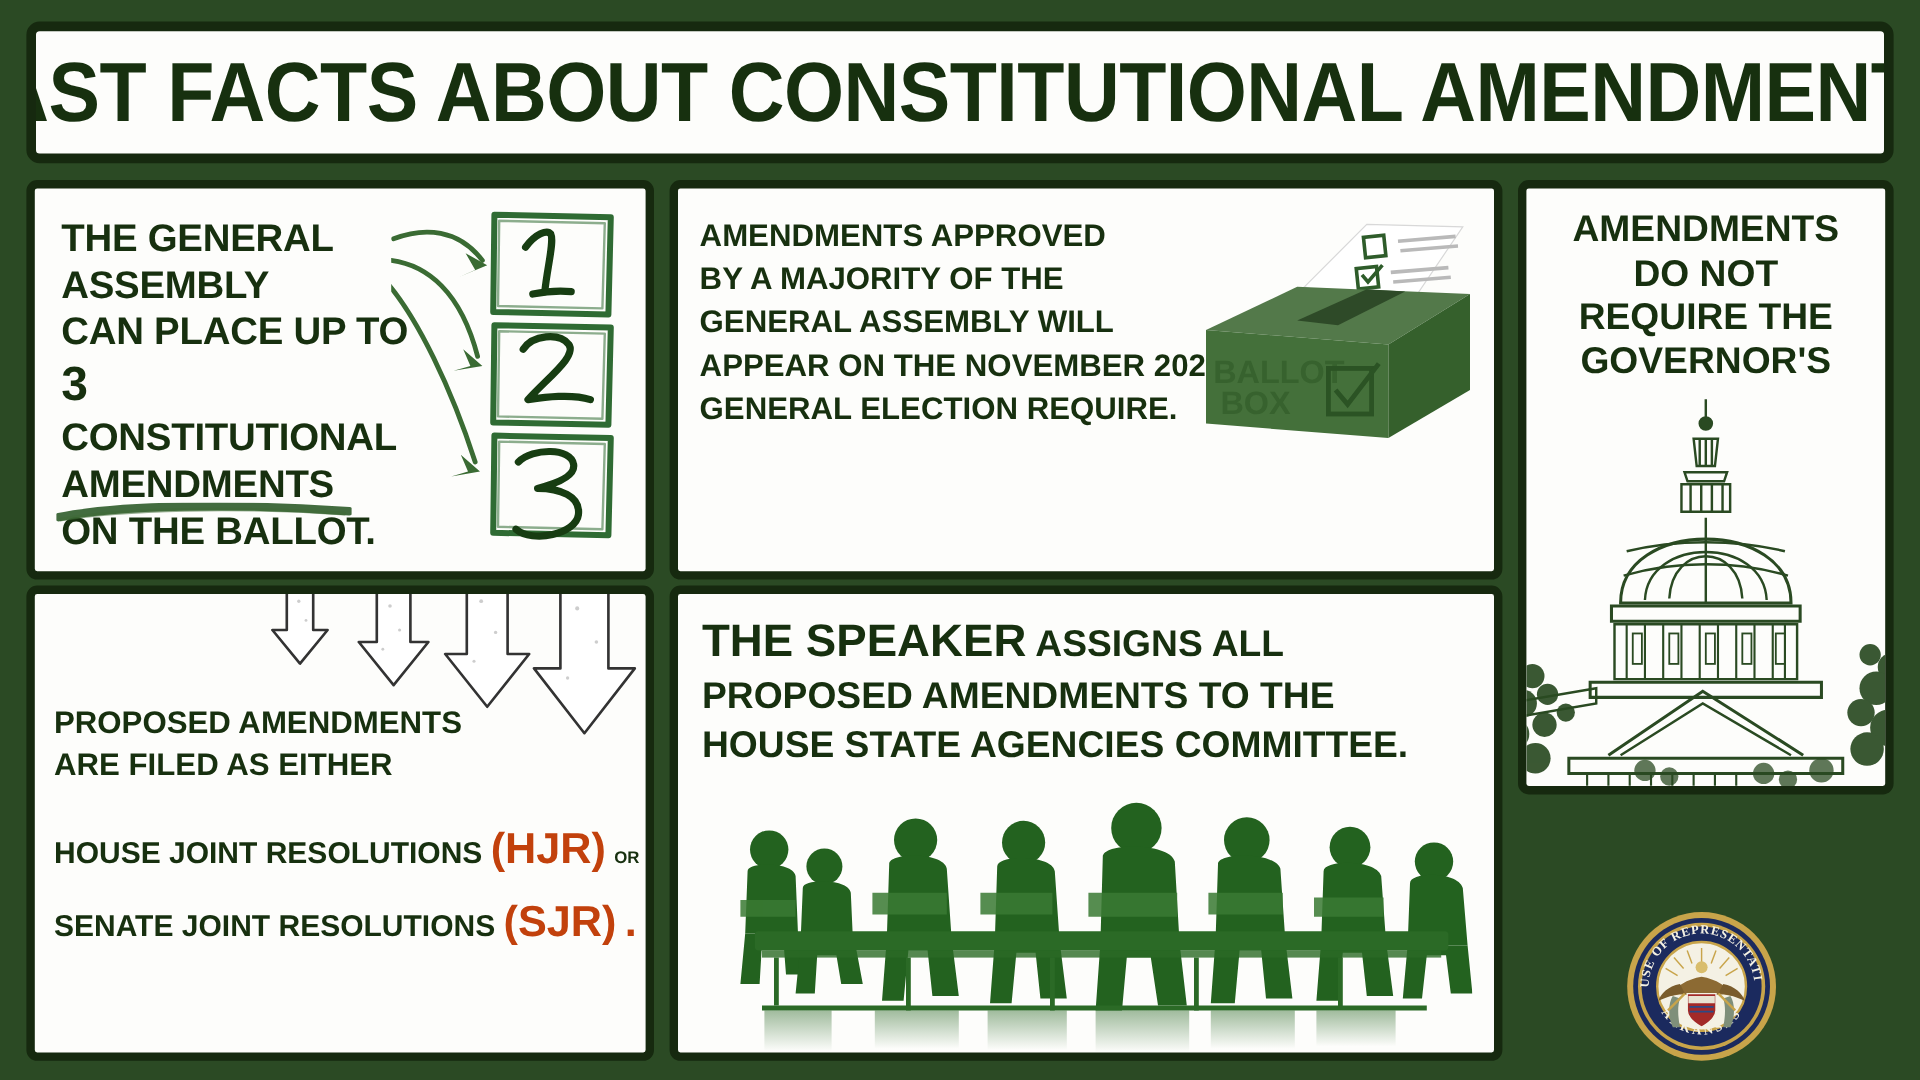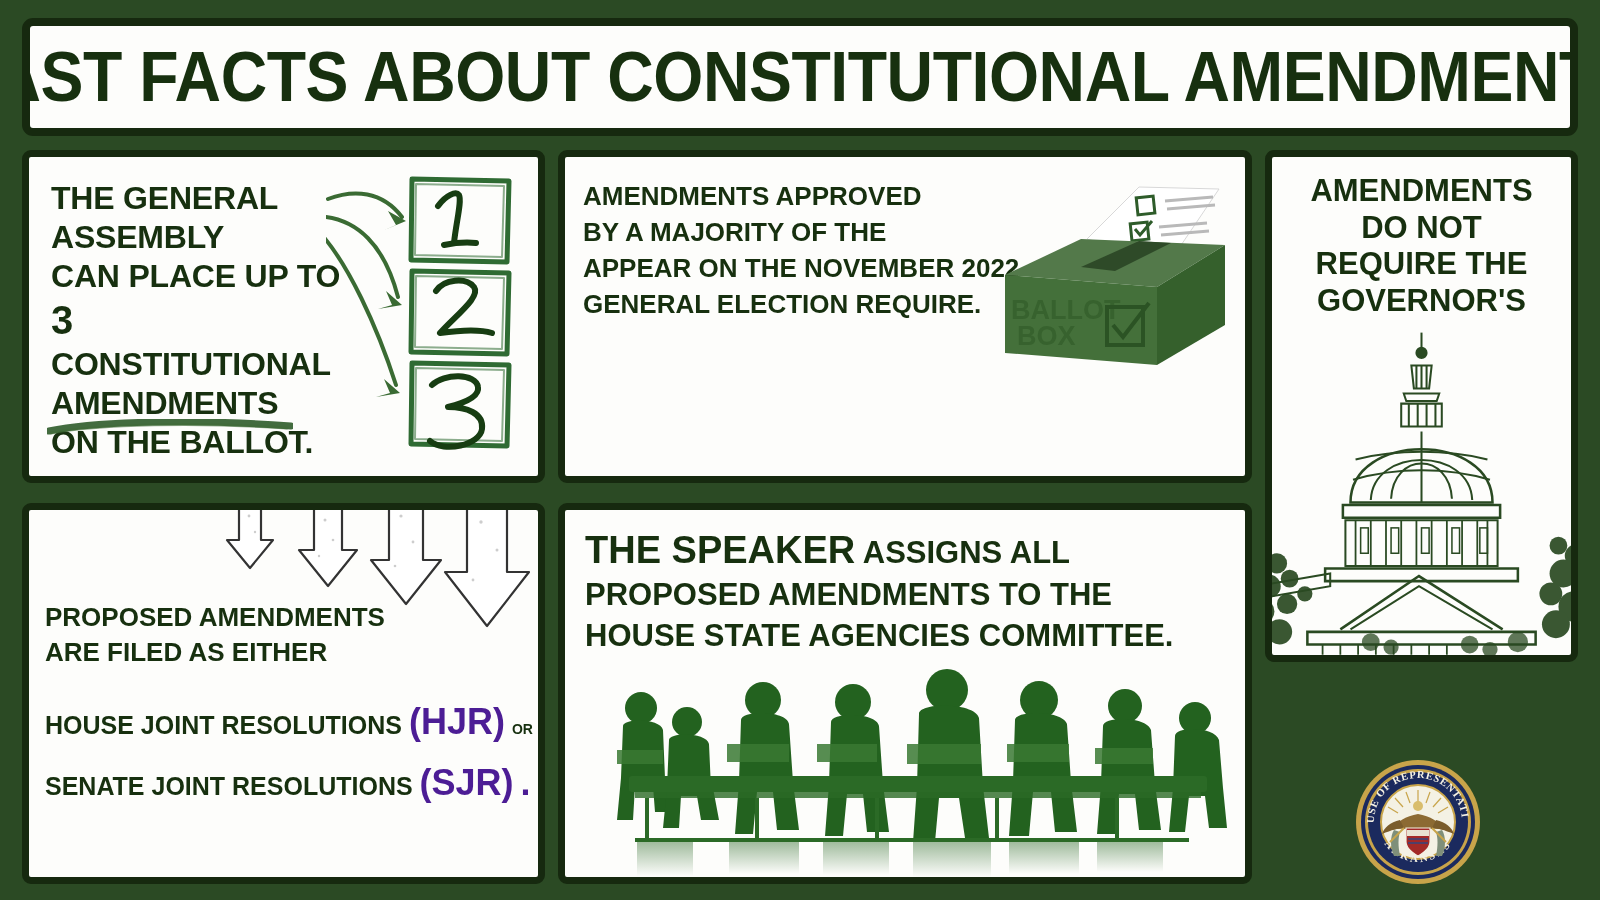--- a/index.html
+++ b/index.html
@@ -55,21 +55,21 @@
     white-space: nowrap;
     line-height: 1;
   }
 
   
   #body-grid {
     flex: 1 1 auto;
     display: grid;
     grid-template-columns: 523px 694px 1fr;
     grid-template-rows: 333px 1fr;
-    gap: 20px 13px;
+    gap: 5px 13px;
     min-height: 0;
   }
 
   
   .hl { 
     font-family: "Liberation Sans Narrow", "Liberation Sans", sans-serif;
     font-weight: bold;
     color: #17300f;
     line-height: 1.22;
     transform-origin: left top;
@@ -154,21 +154,21 @@
     position: absolute;
     left: 16px; top: 90px;
     width: 490px;
     font-size: 26px;
     line-height: 1.35;
   }
   #res-text .l2 { margin-top: 28px; font-size: 25px; }
   #res-text .l3 { margin-top: 12px; font-size: 25px; }
   #res-text .abbr {
     font-size: 36px;
-    color: #4c1d95;
+    color: #c2410c;
   }
   #res-text .small-or { font-size: 14px; }
 
   
   #card-speaker {
     grid-column: 2;
     grid-row: 2;
     position: relative;
   }
   #speaker-text {
@@ -250,20 +250,21 @@
           <polygon points="76,132 60,118 66,132 52,136"></polygon>
           <polygon points="74,220 58,206 64,220 50,224"></polygon>
         </g>
       </svg>
     </div>
 
     <div class="card" id="card-ballot">
       <div class="hl" id="ballot-text">
         <div>AMENDMENTS APPROVED</div>
         <div>BY A MAJORITY OF THE</div>
+        <div>GENERAL ASSEMBLY WILL</div>
         <div>APPEAR ON THE NOVEMBER 2022</div>
         <div>GENERAL ELECTION REQUIRE.</div>
       </div>
 
       <svg id="ballot-art" viewBox="0 0 250 215">
 
         <g>
           <polygon points="98,72 150,20 230,22 180,96" fill="#ffffff" stroke="#d8d8d8" stroke-width="1"></polygon>
           <g stroke="#2e5c2a" stroke-width="3" fill="none">
             <rect x="148" y="30" width="17" height="17" transform="rotate(-6 156 38)"></rect>

